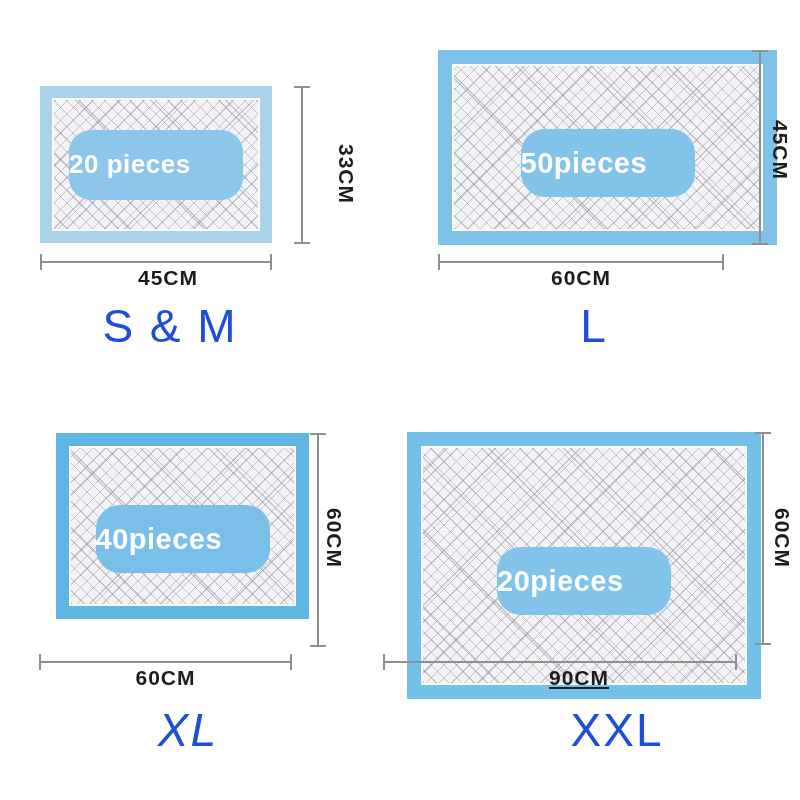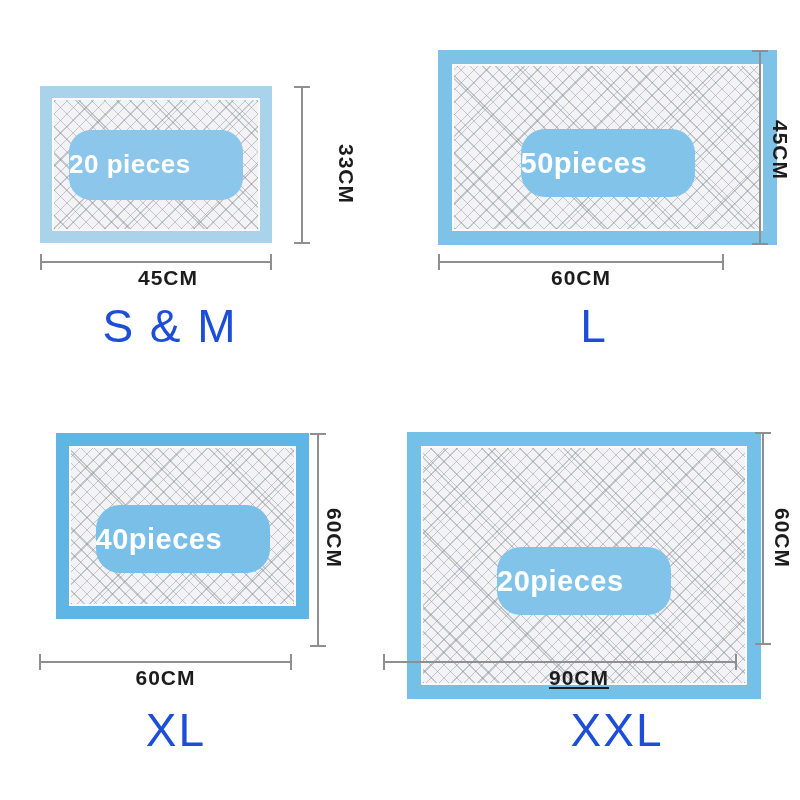--- a/index.html
+++ b/index.html
@@ -84,21 +84,21 @@
   .panel-xl  .hlabel{left:39px; top:666px;width:253px;}
   .panel-xxl .hlabel{left:402px;top:666px;width:354px;text-decoration:underline;}
 
   
   .size-name{
     position:absolute;text-align:center;color:#1d4ed8;
     font-size:46px;font-weight:500;line-height:52px;letter-spacing:2px;
   }
   .panel-sm  .size-name{left:40px; top:300px;width:260px;}
   .panel-l   .size-name{left:464px;top:300px;width:260px;}
-  .panel-xl  .size-name{left:46px; top:704px;width:260px;}
+  .panel-xl  .size-name{left:58px; top:704px;width:260px;font-style:italic;}
   .panel-xxl .size-name{left:487px;top:704px;width:260px;}
 </style>
 </head>
 <body>
 
 <div class="canvas">
 
   <section class="panel panel-sm">
     <div class="pad">
       <div class="pad-surface"></div>

